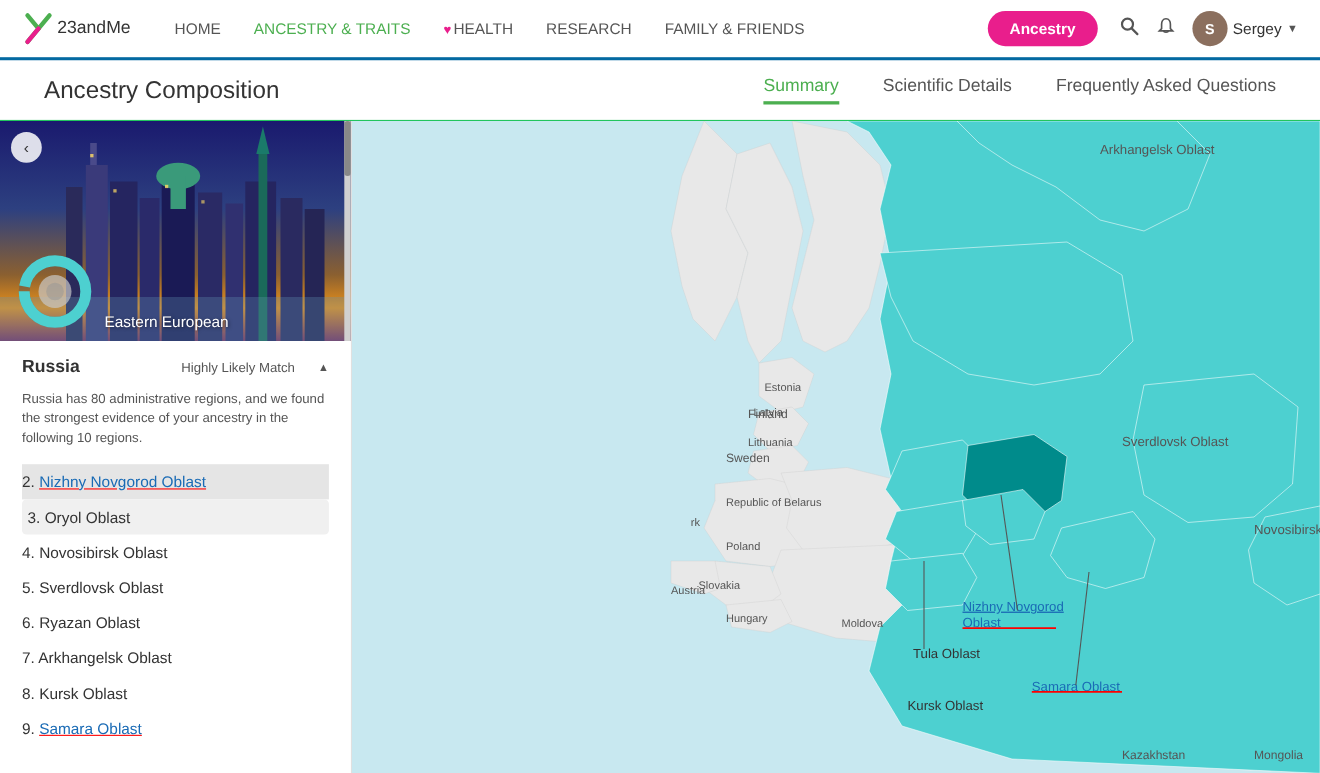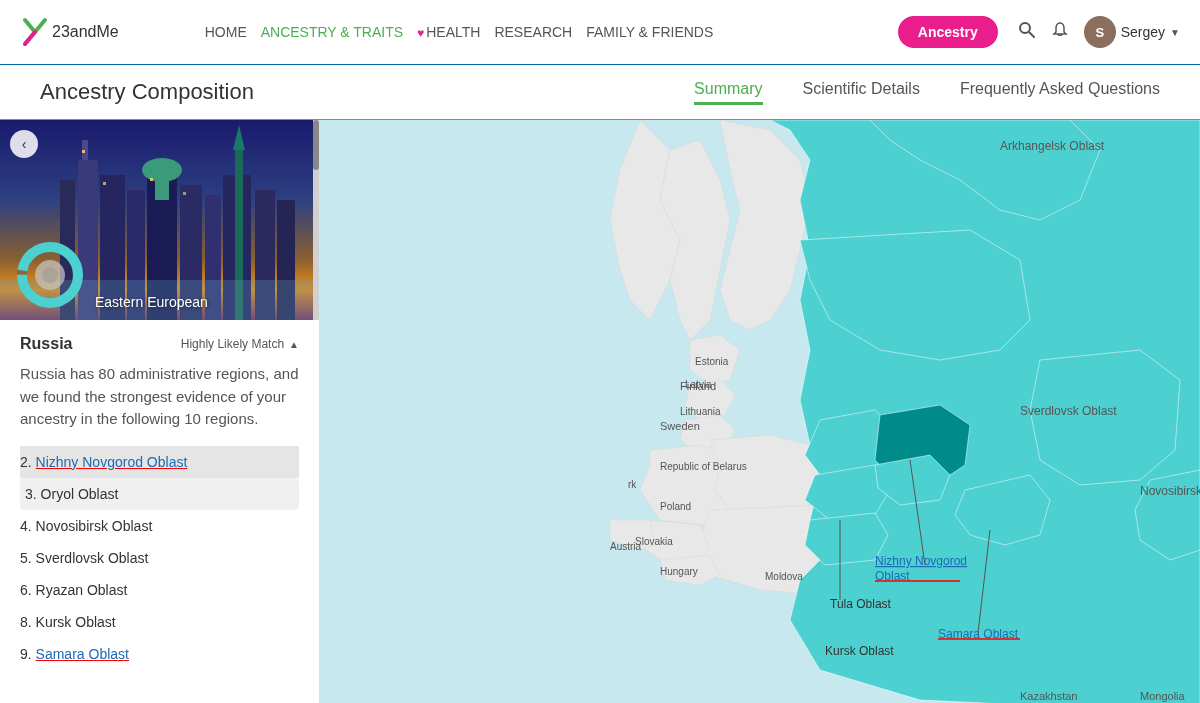--- a/index.html
+++ b/index.html
@@ -1,26 +1,26 @@
 <!DOCTYPE html>
 <html><head>
   <meta charset="utf-8">
   <style>
     * { margin: 0; padding: 0; box-sizing: border-box; }
     body { font-family: -apple-system, BlinkMacSystemFont, 'Segoe UI', Arial, sans-serif; background: #fff; width: 1200px; height: 703px; overflow: hidden; }
 
     
     .header {
-      display: flex; align-items: center; height: 65px;
-      border-bottom: 1px solid #0369a1; padding: 0 20px;
+      display: flex; align-items: center; height: 55px;
+      border-bottom: 3px solid #0369a1; padding: 0 20px;
       position: relative; z-index: 10; background: #fff;
     }
     .logo { display: flex; align-items: center; margin-right: 40px; }
     .logo-text { font-size: 16px; color: #333; font-weight: 500; margin-left: 2px; }
-    nav { display: flex; align-items: flex-start; gap: 14px; flex: 1; margin-left: 46px; }
+    nav { display: flex; align-items: flex-start; gap: 30px; flex: 1; }
     .nav-item { font-size: 14px; color: #555; text-decoration: none; cursor: pointer; font-weight: 500; }
     .nav-item.ancestry { color: #4caf50; }
     .health-dot { color: #e91e8c; font-size: 12px; margin-right: 2px; }
     .upgrade-btn {
       background: #e91e8c; color: #fff; border: none; border-radius: 20px;
       padding: 8px 20px; font-size: 14px; font-weight: 600; cursor: pointer;
       margin-left: 10px;
     }
     .header-icons { display: flex; align-items: center; gap: 15px; margin-left: 20px; }
     .icon-btn { background: none; border: none; cursor: pointer; color: #555; font-size: 18px; }
@@ -72,25 +72,25 @@
     .donut-text { font-size: 14px; font-weight: 500; text-shadow: 1px 1px 3px rgba(0,0,0,0.5); }
 
     
     .donut-svg { width: 70px; height: 70px; }
 
     
     .sidebar-content { padding: 15px 20px; }
 
     .region-header { display: flex; align-items: center; justify-content: space-between; margin-bottom: 10px; }
     .region-title { font-size: 16px; font-weight: 600; color: #333; }
-    .match-badge { display: flex; align-items: center; gap: 5px; }
+    .match-badge { display: flex; align-items: center; gap: 21px; }
     .match-text { font-size: 12px; color: #555; }
     .chevron-up { font-size: 10px; color: #555; }
 
-    .region-description { font-size: 15px; color: #555; line-height: 1.5; margin-bottom: 15px; }
+    .region-description { font-size: 12px; color: #555; line-height: 1.5; margin-bottom: 15px; }
 
     .region-list { list-style: none; }
     .region-list-item {
       padding: 8px 0; font-size: 14px; color: #333; cursor: pointer;
       border-bottom: none;
     }
     .region-list-item:nth-child(2) { background: #f0f0f0; padding: 8px 5px; border-radius: 4px; }
     .region-list-item.highlighted { background: #e5e5e5; }
 
     
@@ -248,20 +248,24 @@
         </li>
         <li class="region-list-item">
           <span>5.</span>
           <span>Sverdlovsk Oblast</span>
         </li>
         <li class="region-list-item">
           <span>6.</span>
           <span>Ryazan Oblast</span>
         </li>
         <li class="region-list-item">
+          <span>7.</span>
+          <span>Arkhangelsk Oblast</span>
+        </li>
+        <li class="region-list-item">
           <span>8.</span>
           <span>Kursk Oblast</span>
         </li>
         <li class="region-list-item">
           <span>9.</span>
           <span class="red-underline">Samara Oblast</span>
         </li>
 
       </ul>
 

